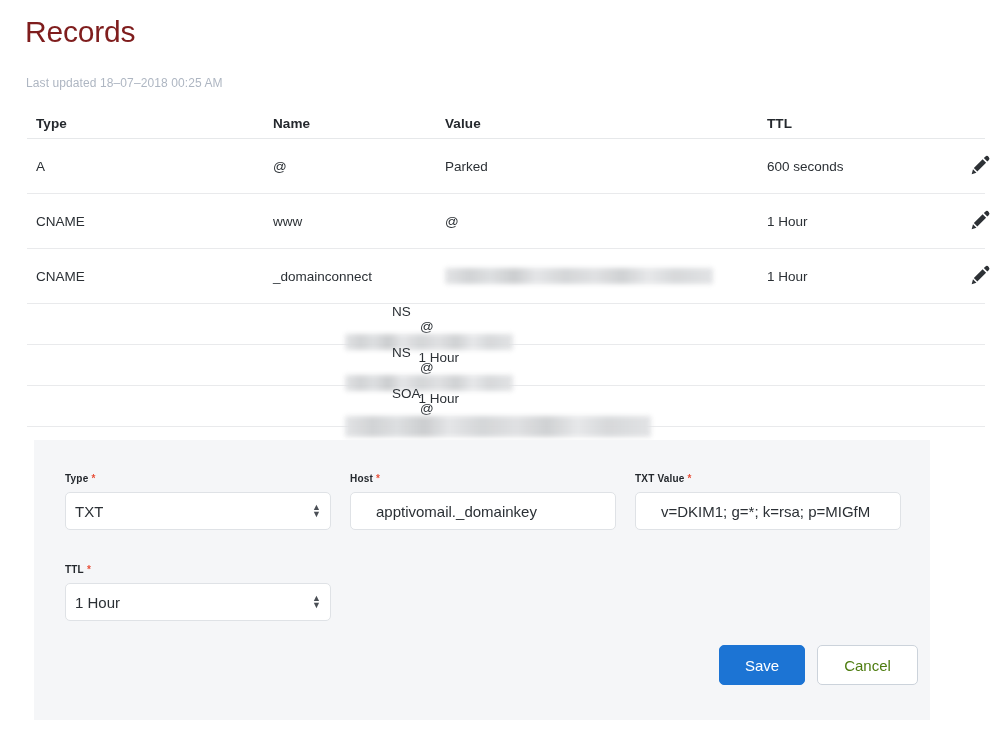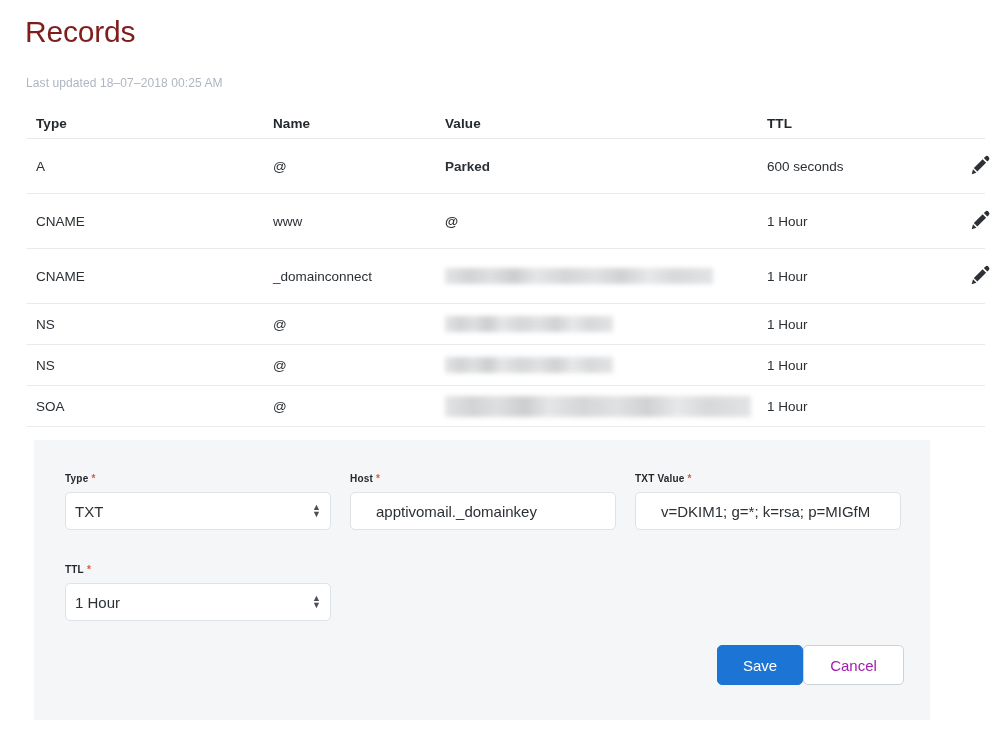--- a/index.html
+++ b/index.html
@@ -64,26 +64,26 @@
     font-weight: 700;
     color: #24282d;
     letter-spacing: 0.1px;
   }
   .rec-body {
     border-bottom: 1px solid #e9eaec;
     font-size: 13.5px;
     color: #2b3035;
   }
   .rec-body.tall { height: 55px; }
-  .rec-body.short { height: 41px; }
+  .rec-body.short { height: 41px; flex-direction: column; }
 
   .cell { flex: 0 0 auto; }
   .c-type  { width: 246px; padding-left: 9px; }
   .c-name  { width: 172px; }
-  .c-value { width: 322px; font-weight: bold; }
+  .c-value { width: 322px; }
   .c-ttl   { width: 175px; }
   .c-act   { width: 44px; position: relative; }
 
   .redacted {
     display: block;
     height: 16px;
     border-radius: 1px;
     background:
       linear-gradient(90deg,
         #e2e3e5 0%, #cfd1d3 9%, #dcdee0 17%, #c9cbcd 26%,
@@ -152,44 +152,45 @@
     margin-left: 6px;
   }
 
   .f-type { left: 31px; top: 33px; width: 266px; }
   .f-host { left: 316px; top: 33px; width: 266px; }
   .f-txt  { left: 601px; top: 33px; width: 266px; }
   .f-ttl  { left: 31px; top: 124px; width: 266px; }
 
   .actions {
     position: absolute;
-    right: 26px;
+    right: 12px;
     bottom: 35px;
     display: flex;
+    gap: 12px;
   }
   .btn {
     height: 40px;
     border-radius: 5px;
     font-size: 15px;
     font-family: "Liberation Sans", sans-serif;
     cursor: pointer;
     display: flex;
     align-items: center;
     justify-content: center;
   }
   .btn-save {
     background: #1c74d4;
     color: #ffffff;
     border: 1px solid #1c74d4;
     width: 86px;
     font-weight: 400;
   }
   .btn-cancel {
     background: #ffffff;
-    color: #a21caf;
+    color: #4d7c0f;
     border: 1px solid #ccd3db;
     width: 101px;
   }
 </style>
 </head>
 <body>
 
 <div class="page">
 
   <div class="page-title">Records</div>

